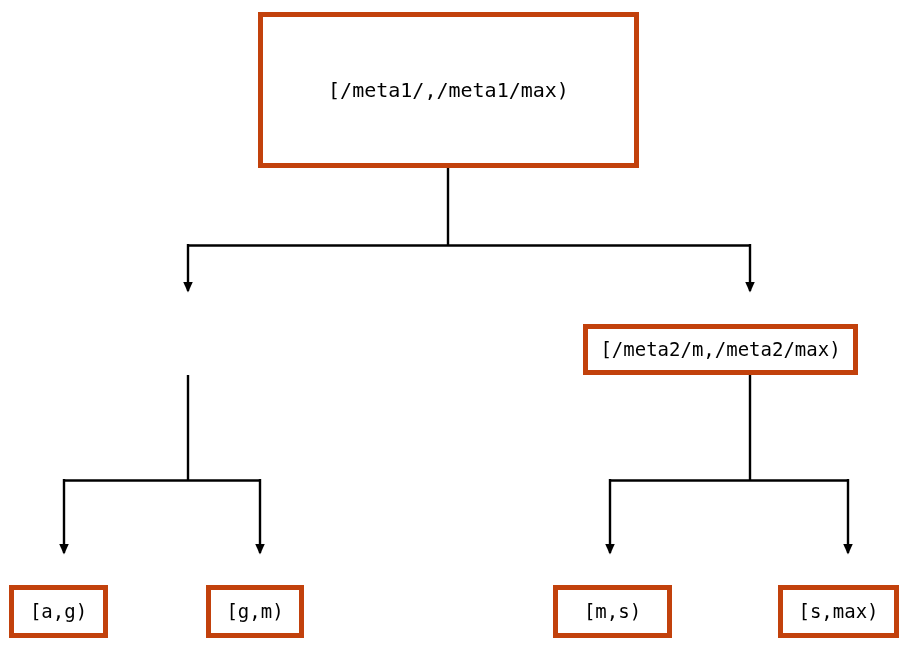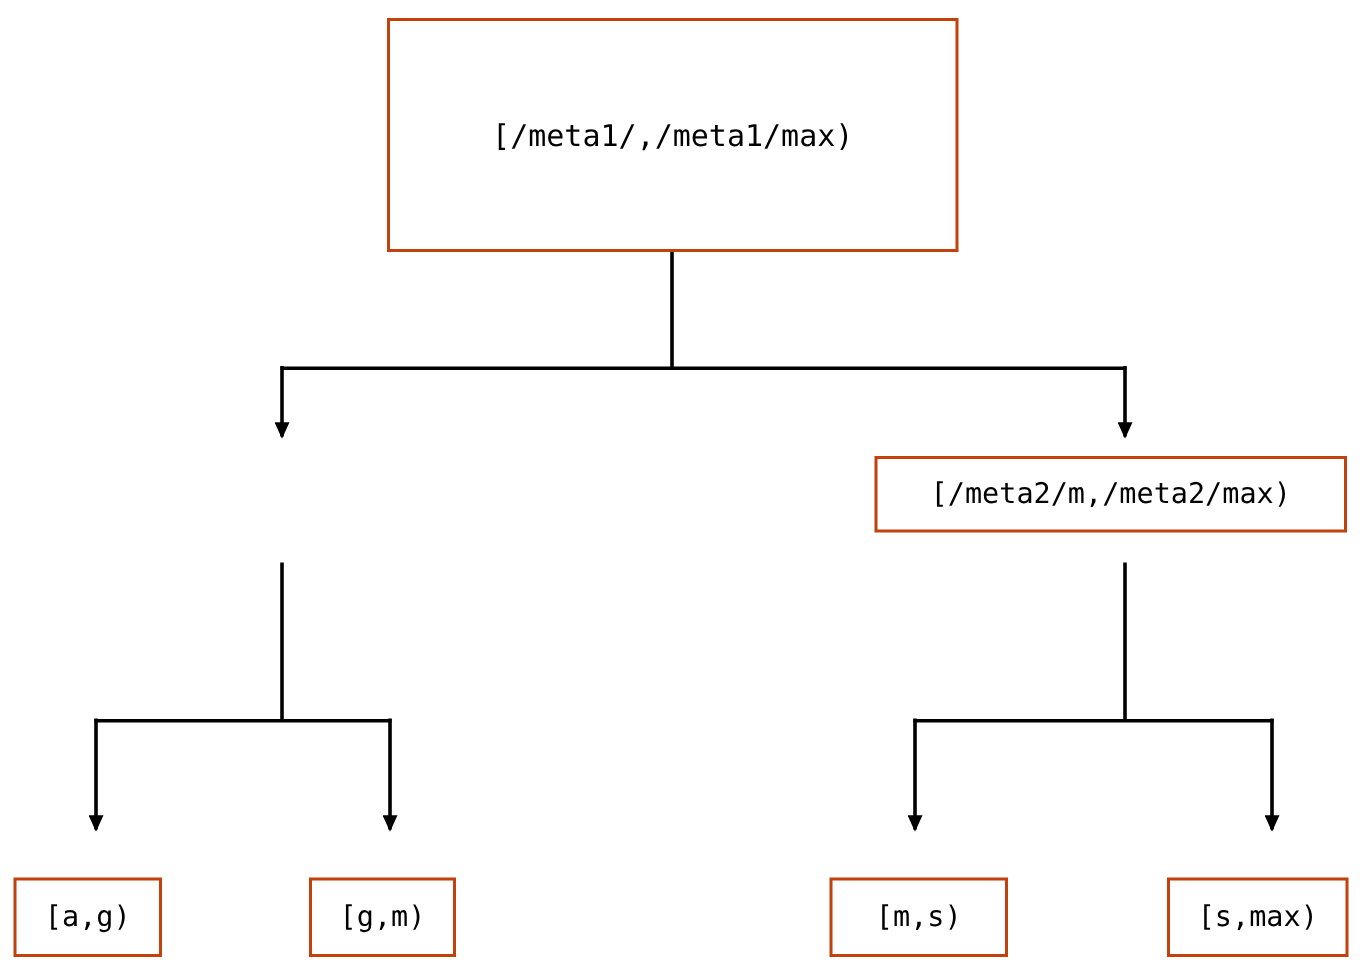--- a/index.html
+++ b/index.html
@@ -22,40 +22,40 @@
     position: absolute;
     left: 0;
     top: 0;
     width: 912px;
     height: 652px;
   }
   .node-box {
     position: absolute;
     box-sizing: border-box;
     background: #ffffff;
-    border: 2px solid #c2410c;
+    border: 5px solid #c2410c;
     display: flex;
     align-items: center;
     justify-content: center;
     color: #000000;
     font-family: "DejaVu Sans Mono", "Liberation Mono", monospace;
     font-size: 19px;
     line-height: 1;
     letter-spacing: 0px;
     white-space: nowrap;
     z-index: 2;
   }
   .node-label {
     display: block;
     font-family: "DejaVu Sans Mono", "Liberation Mono", monospace;
   }
   
   #node-root      { left: 258px; top: 12px;  width: 381px; height: 156px; font-size: 20px; }
   #node-meta2-lo  { left: 21px;  top: 324px; width: 326px; height: 51px;  }
-  #node-meta2-hi  { left: 583px; top: 304px; width: 315px; height: 51px; justify-content: center;  }
+  #node-meta2-hi  { left: 583px; top: 324px; width: 275px; height: 51px; justify-content: center;  }
   #node-leaf-ag   { left: 9px;   top: 585px; width: 99px;  height: 53px;  }
   #node-leaf-gm   { left: 206px; top: 585px; width: 98px;  height: 53px;  }
   #node-leaf-ms   { left: 553px; top: 585px; width: 119px; height: 53px;  }
   #node-leaf-smax { left: 778px; top: 585px; width: 121px; height: 53px; justify-content: center;  }
 </style>
 </head>
 <body>
 
 <div id="diagram-canvas">
 

